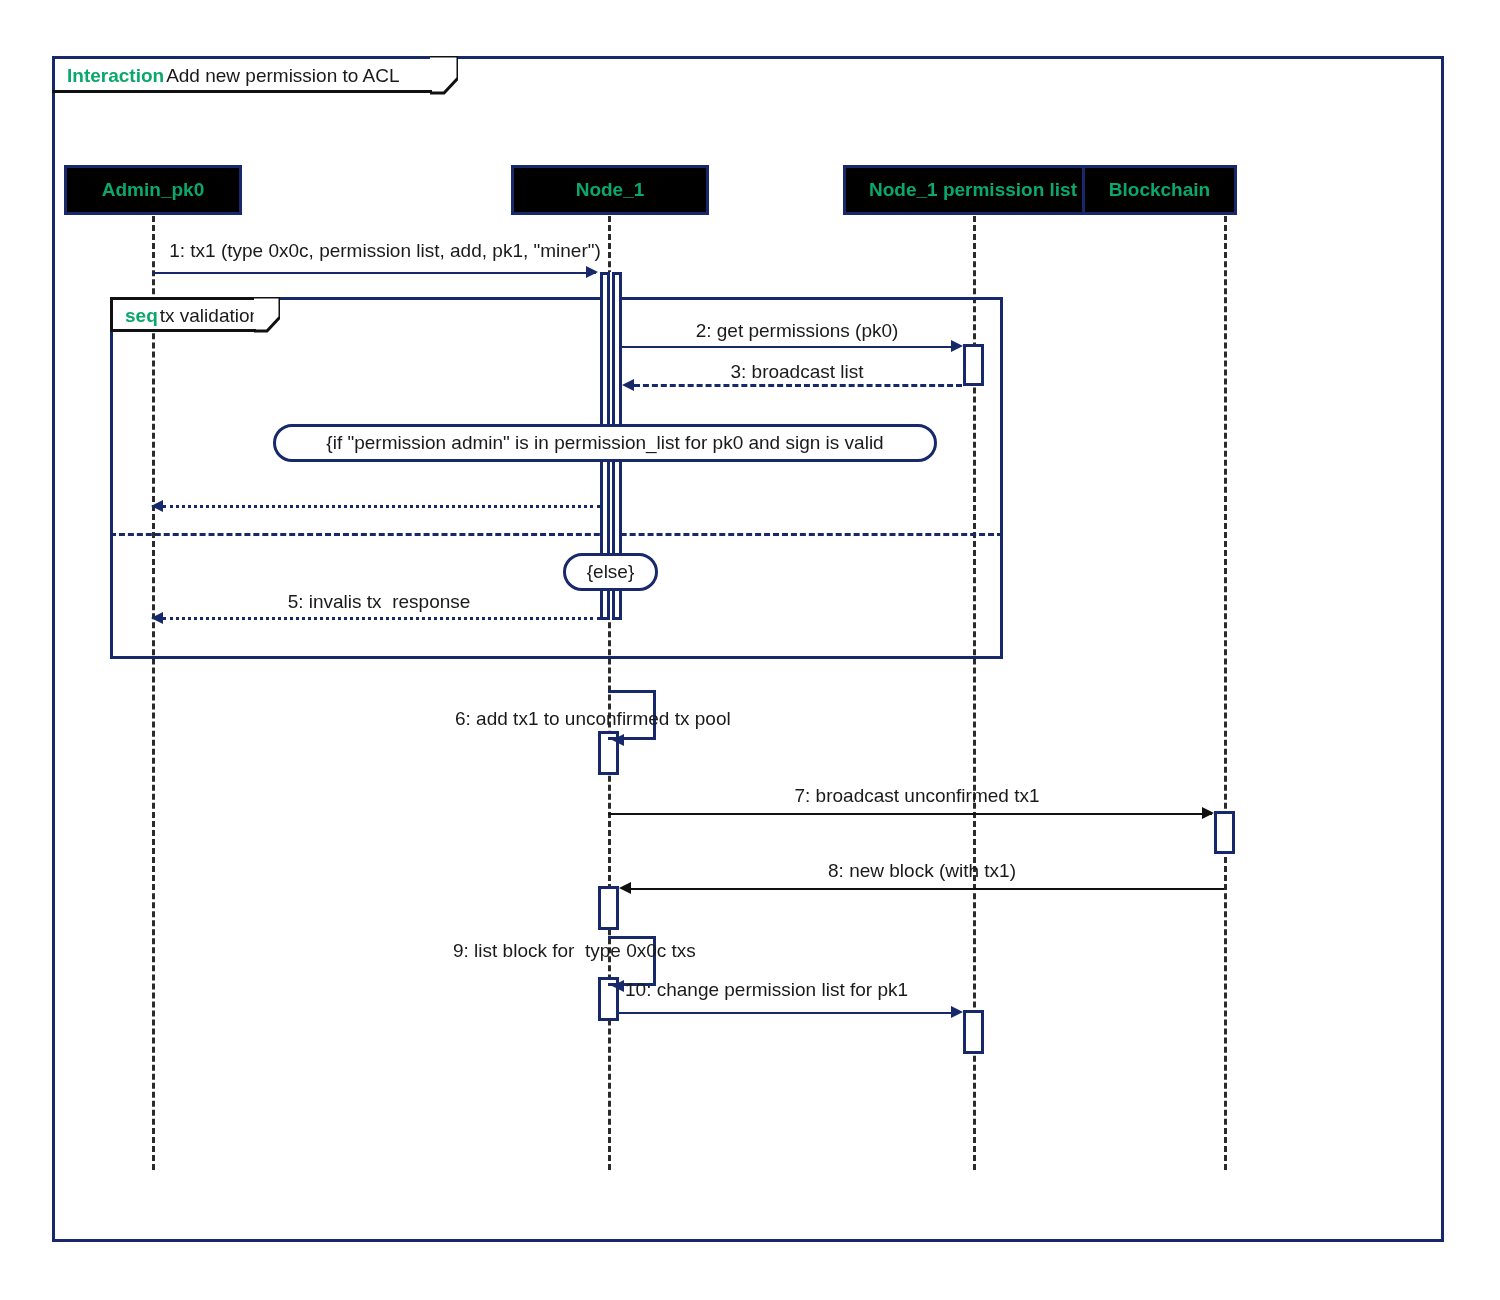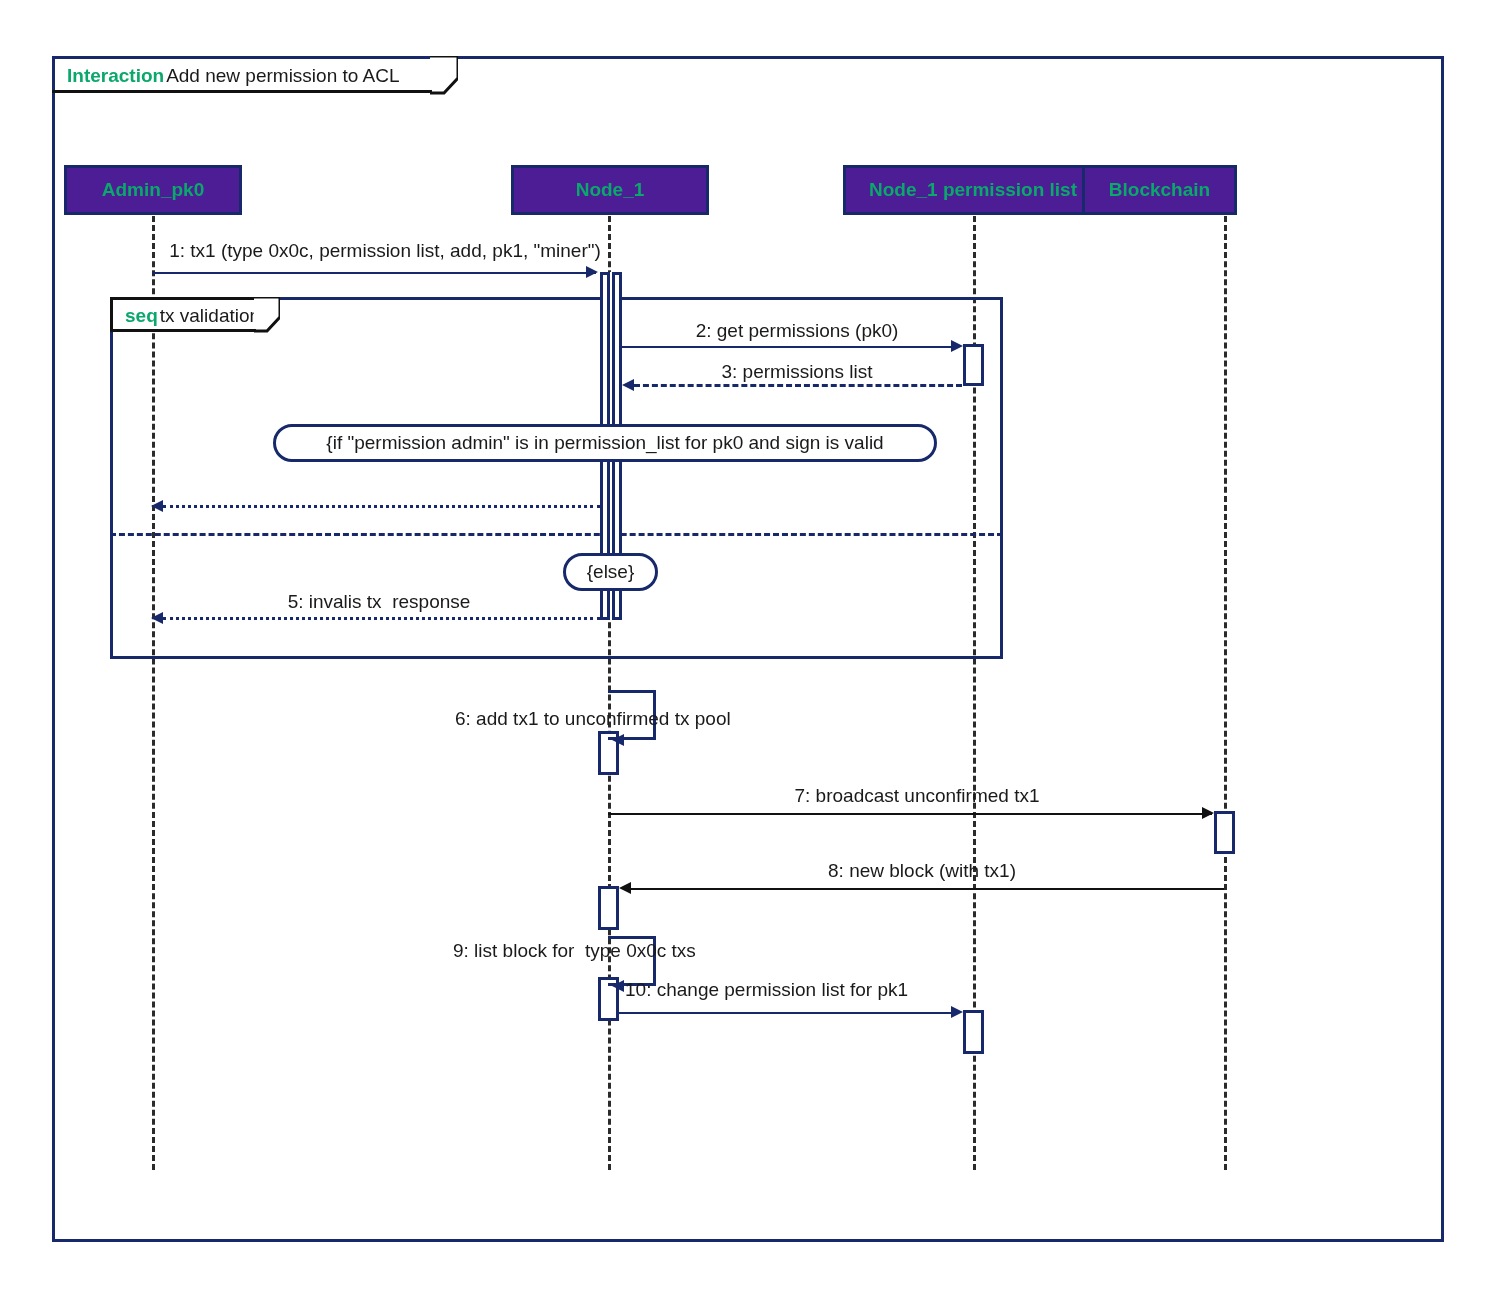--- a/index.html
+++ b/index.html
@@ -51,21 +51,21 @@
   .tab-clip {
     position: absolute;
     pointer-events: none;
   }
 
   
   .lifeline-head {
     position: absolute;
     box-sizing: border-box;
     border: 3px solid #17296b;
-    background: #4c1d95;
+    background: #000000;
     display: flex;
     align-items: center;
     justify-content: center;
     color: #0aa86a;
     font-weight: bold;
     font-size: 19px;
     white-space: nowrap;
   }
   
   .lifeline {
@@ -229,21 +229,21 @@
   <div class="activation" style="left:963px; top:1010px; width:21px; height:44px;"></div>
 
   <div class="msg-label" style="left:150px; top:240px; width:470px;">1: tx1 (type 0x0c, permission list, add, pk1, "miner")</div>
   <div class="msg-line msg-solid-navy" style="left:152px; top:272px; width:444px;"></div>
   <div class="arrowhead arrow-right-navy" style="left:586px; top:266px;"></div>
 
   <div class="msg-label" style="left:622px; top:320px; width:350px;">2: get permissions (pk0)</div>
   <div class="msg-line msg-solid-navy" style="left:622px; top:346px; width:330px;"></div>
   <div class="arrowhead arrow-right-navy" style="left:951px; top:340px;"></div>
 
-  <div class="msg-label" style="left:622px; top:361px; width:350px;">3: permissions list</div>
+  <div class="msg-label" style="left:622px; top:361px; width:350px;">3: broadcast list</div>
   <div class="msg-line msg-dashed-navy" style="left:634px; top:384px; width:328px;"></div>
   <div class="arrowhead arrow-left-navy" style="left:622px; top:379px;"></div>
 
   <div class="guard-box" style="left:273px; top:424px; width:664px; height:38px;">
     <span>{if "permission admin" is in permission_list for pk0 and sign is valid</span>
   </div>
 
   <div class="msg-line msg-dotted-navy" style="left:163px; top:505px; width:437px;"></div>
   <div class="arrowhead arrow-left-navy" style="left:151px; top:500px;"></div>
 

